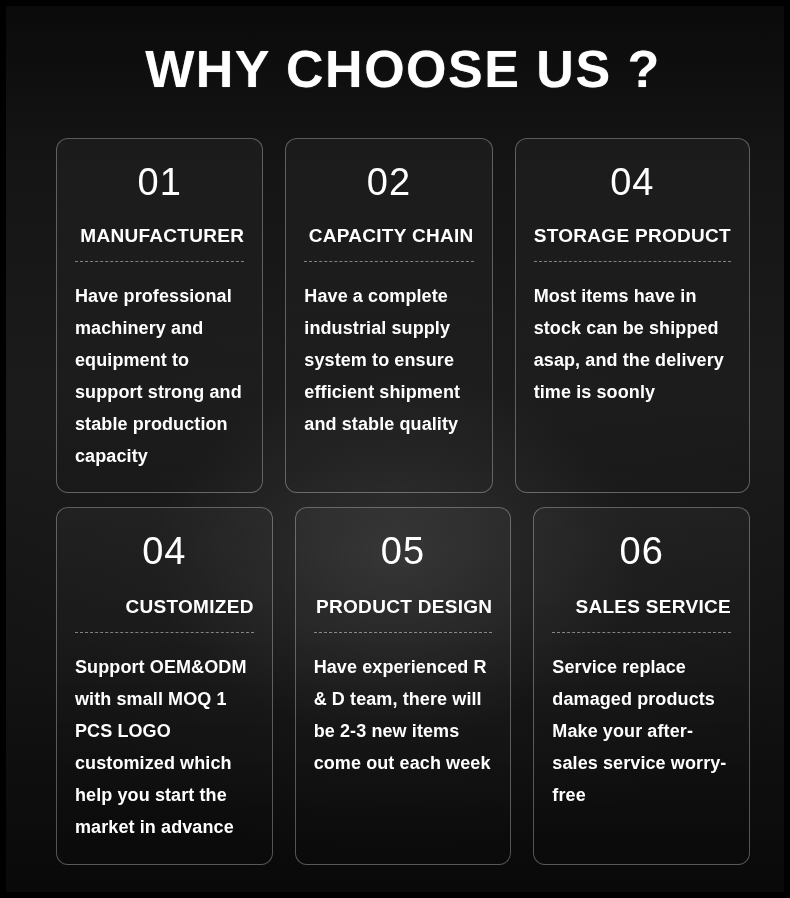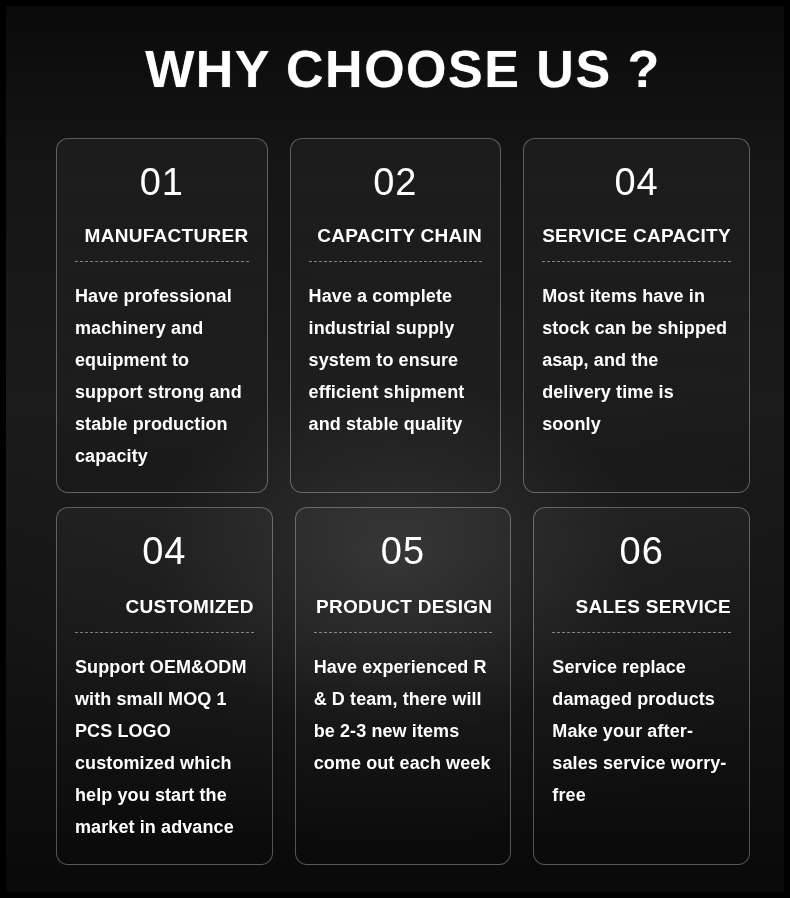--- a/index.html
+++ b/index.html
@@ -120,21 +120,21 @@
 
     <div class="card">
       <div class="num">02</div>
       <div class="title">CAPACITY CHAIN</div>
       <hr class="divider">
       <div class="body">Have a complete industrial supply system to ensure efficient shipment and stable quality</div>
     </div>
 
     <div class="card">
       <div class="num">04</div>
-      <div class="title">SERVICE CAPACITY</div>
+      <div class="title">STORAGE PRODUCT</div>
       <hr class="divider">
       <div class="body">Most items have in stock can be shipped asap, and the delivery time is soonly</div>
     </div>
 
   </div>
 
   <div class="grid row-2">
 
     <div class="card">
       <div class="num">04</div>

